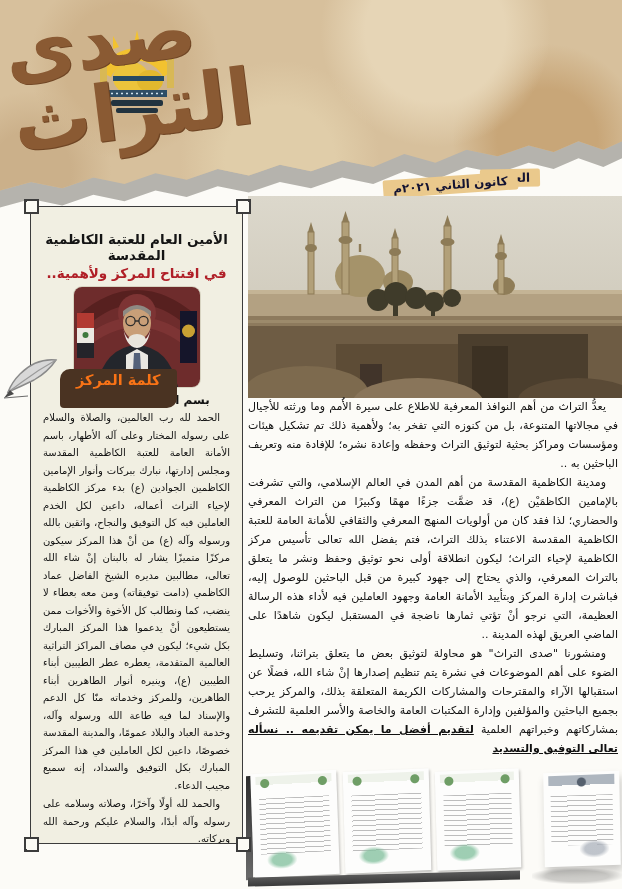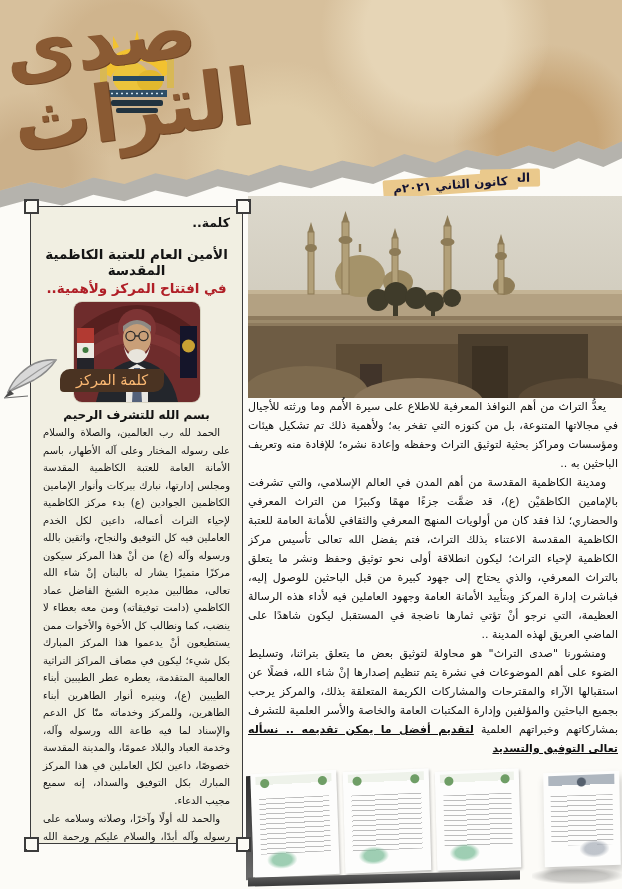--- a/index.html
+++ b/index.html
@@ -42,22 +42,22 @@
   .hl-main{font-size:13.5px;font-weight:bold;color:#141414;text-align:center;margin-top:16px;}
   .hl-sub{font-size:13.5px;font-weight:bold;color:#b01f27;text-align:center;margin:2px 0 6px;}
   .portrait{width:126px;height:100px;margin:0 auto;border-radius:8px;overflow:hidden;display:block;
     box-shadow:0 0 0 1px #d8d4c2;}
   .basmala{font-size:12px;font-weight:bold;text-align:center;margin:6px 0 2px;color:#111;}
   .side-text{font-size:10px;line-height:17.5px;text-align:justify;color:#121212;}
   .side-text p{margin:0 0 1px;text-indent:10px;}
 
   
   .shrine{position:absolute;top:196px;left:248px;width:374px;height:202px;display:block;}
-  .sec-label{position:absolute;top:369px;left:60px;background:#4a3322;color:#fdba74;
-    font-size:14.5px;font-weight:normal;padding:3px 16px 4px;border-radius:10px 4px 10px 4px;z-index:4;}
+  .sec-label{position:absolute;top:369px;left:60px;background:#4a3322;color:#f97316;
+    font-size:14.5px;font-weight:bold;padding:3px 16px 20px;border-radius:10px 4px 10px 4px;z-index:4;}
   .quill{position:absolute;top:356px;left:2px;width:58px;height:44px;z-index:4;}
   .main-text{position:absolute;top:397px;left:248px;width:370px;height:374px;overflow:hidden;
     font-size:11px;line-height:19px;text-align:justify;color:#101010;}
   .main-text p{margin:0;text-indent:12px;}
   .closing{text-decoration:underline;font-weight:bold;}
 
   
   .docs{position:absolute;top:770px;left:246px;width:376px;height:116px;}
   .stand-left{position:absolute;left:0;top:6px;width:7px;height:104px;background:linear-gradient(180deg,#2e2e2e,#6b6b6b);transform:skewY(-4deg);}
   .stand-bottom{position:absolute;left:2px;top:104px;width:272px;height:9px;background:linear-gradient(180deg,#5a5a5a,#3a3a3a);transform:skewY(-1.5deg);}
@@ -115,21 +115,20 @@
 
   <span class="issue-chip chip-issue">العدد ١</span>
   <span class="issue-chip chip-date">كانون الثاني ٢٠٢١م</span>
 
   <div class="orn tl"></div>
   <div class="orn tr"></div>
   <div class="orn bl"></div>
   <div class="orn br"></div>
 
   <div class="side-box">
-    <div class="hl-pre">كلمة..</div>
     <div class="hl-main">الأمين العام للعتبة الكاظمية المقدسة</div>
     <div class="hl-sub">في افتتاح المركز ولأهمية..</div>
 
     <svg class="portrait" viewBox="0 0 126 100">
       <rect width="126" height="100" fill="#6e2c2c"></rect>
       <path d="M8 34 Q63 -14 118 34" stroke="#57201f" stroke-width="14" fill="none"></path>
       <path d="M8 58 Q63 12 118 58" stroke="#7d3434" stroke-width="10" fill="none"></path>
       <circle cx="63" cy="26" r="19" fill="#7d3434"></circle>
       <rect x="3" y="26" width="17" height="15" fill="#b23a32"></rect>
       <rect x="3" y="41" width="17" height="15" fill="#ece9e2"></rect>

